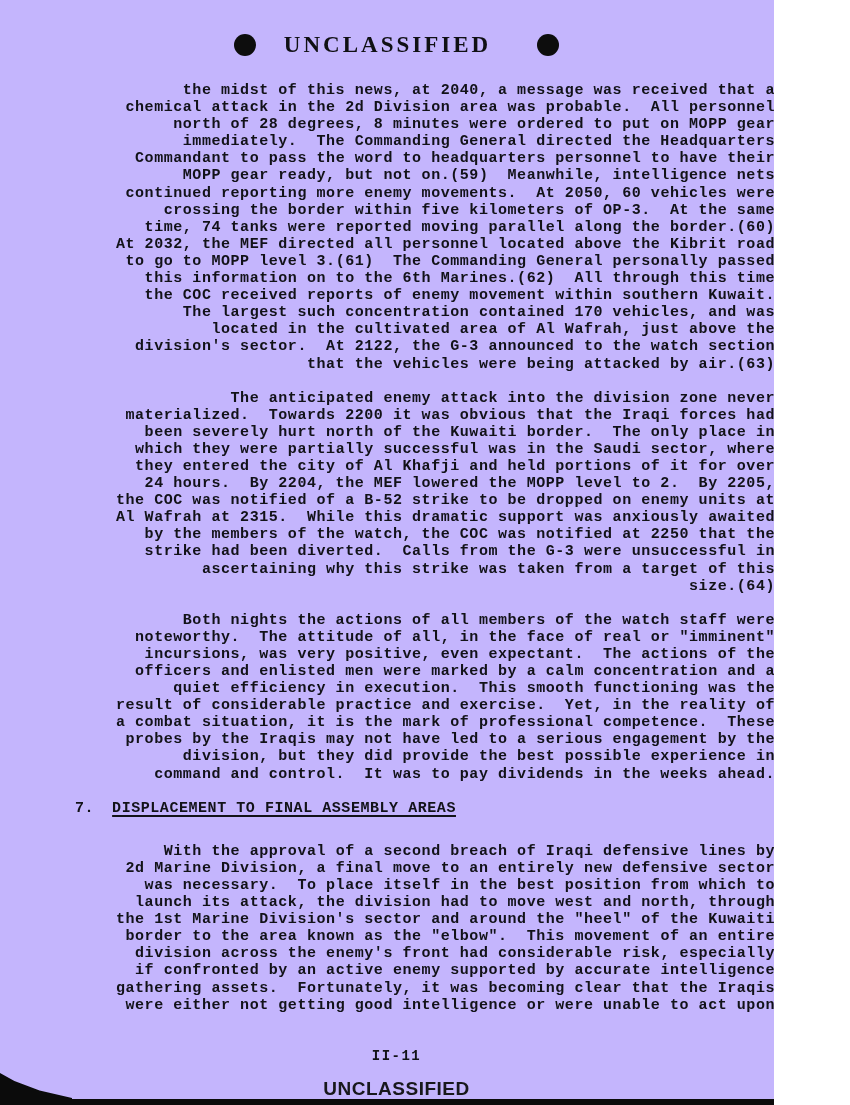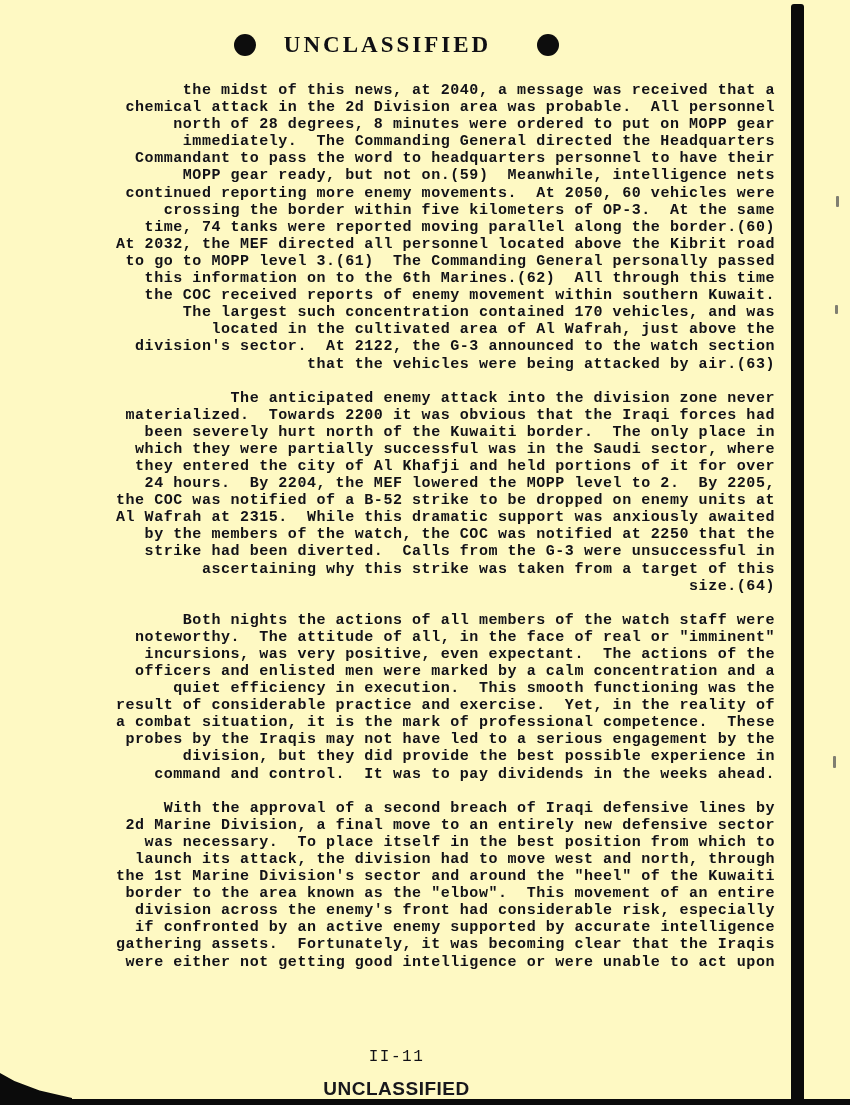--- a/index.html
+++ b/index.html
@@ -1,19 +1,19 @@
 <!DOCTYPE html>
 <html><head>
 <meta charset="utf-8">
 <style>
   * { margin:0; padding:0; box-sizing:border-box; }
   html,body { background:#ffffff; }
   .page {
-    position:relative; width:850px; height:1105px;
-    background:#fef9c3; overflow:hidden;
+    position:relative; width:774px; height:1105px;
+    background:#c4b5fd; overflow:hidden;
     font-family:"Liberation Mono","DejaVu Sans Mono",monospace;
     color:#121218;
   }
 
   
   .bar-right {
     position:absolute; left:791px; top:4px; width:13px; height:1098px;
     background:#0b0b0b; border-radius:3px;
   }
   .bottom-strip {
@@ -57,21 +57,21 @@
   .section-number { margin-right:18px; }
   .section-title {
     text-decoration:underline; text-underline-offset:3px;
     text-decoration-thickness:1.5px;
   }
   .last-line-fade { margin-bottom:0; }
 
   
   .page-number {
     position:absolute; top:1048px; left:0; width:793px; text-align:center;
-    font-size:16px; font-weight:normal; letter-spacing:1.5px;
+    font-size:14px; font-weight:bold; letter-spacing:1.5px;
   }
   .footer-classification {
     position:absolute; top:1078px; left:0; width:793px; text-align:center;
     font-family:"Liberation Sans","DejaVu Sans",sans-serif;
     font-size:19px; font-weight:600; letter-spacing:0.5px; color:#18181c;
   }
 </style>
 </head>
 <body>
 
@@ -123,20 +123,21 @@
     <p class="para">     Both nights the actions of all members of the watch staff were
 noteworthy.  The attitude of all, in the face of real or "imminent"
 incursions, was very positive, even expectant.  The actions of the
 officers and enlisted men were marked by a calm concentration and a
 quiet efficiency in execution.  This smooth functioning was the
 result of considerable practice and exercise.  Yet, in the reality of
 a combat situation, it is the mark of professional competence.  These
 probes by the Iraqis may not have led to a serious engagement by the
 division, but they did provide the best possible experience in
 command and control.  It was to pay dividends in the weeks ahead.</p>
+    <p class="section-heading"><span class="section-number">7.</span><span class="section-title">DISPLACEMENT TO FINAL ASSEMBLY AREAS</span></p>
     <p class="para last-line-fade">     With the approval of a second breach of Iraqi defensive lines by
 2d Marine Division, a final move to an entirely new defensive sector
 was necessary.  To place itself in the best position from which to
 launch its attack, the division had to move west and north, through
 the 1st Marine Division's sector and around the "heel" of the Kuwaiti
 border to the area known as the "elbow".  This movement of an entire
 division across the enemy's front had considerable risk, especially
 if confronted by an active enemy supported by accurate intelligence
 gathering assets.  Fortunately, it was becoming clear that the Iraqis
 were either not getting good intelligence or were unable to act upon</p>

